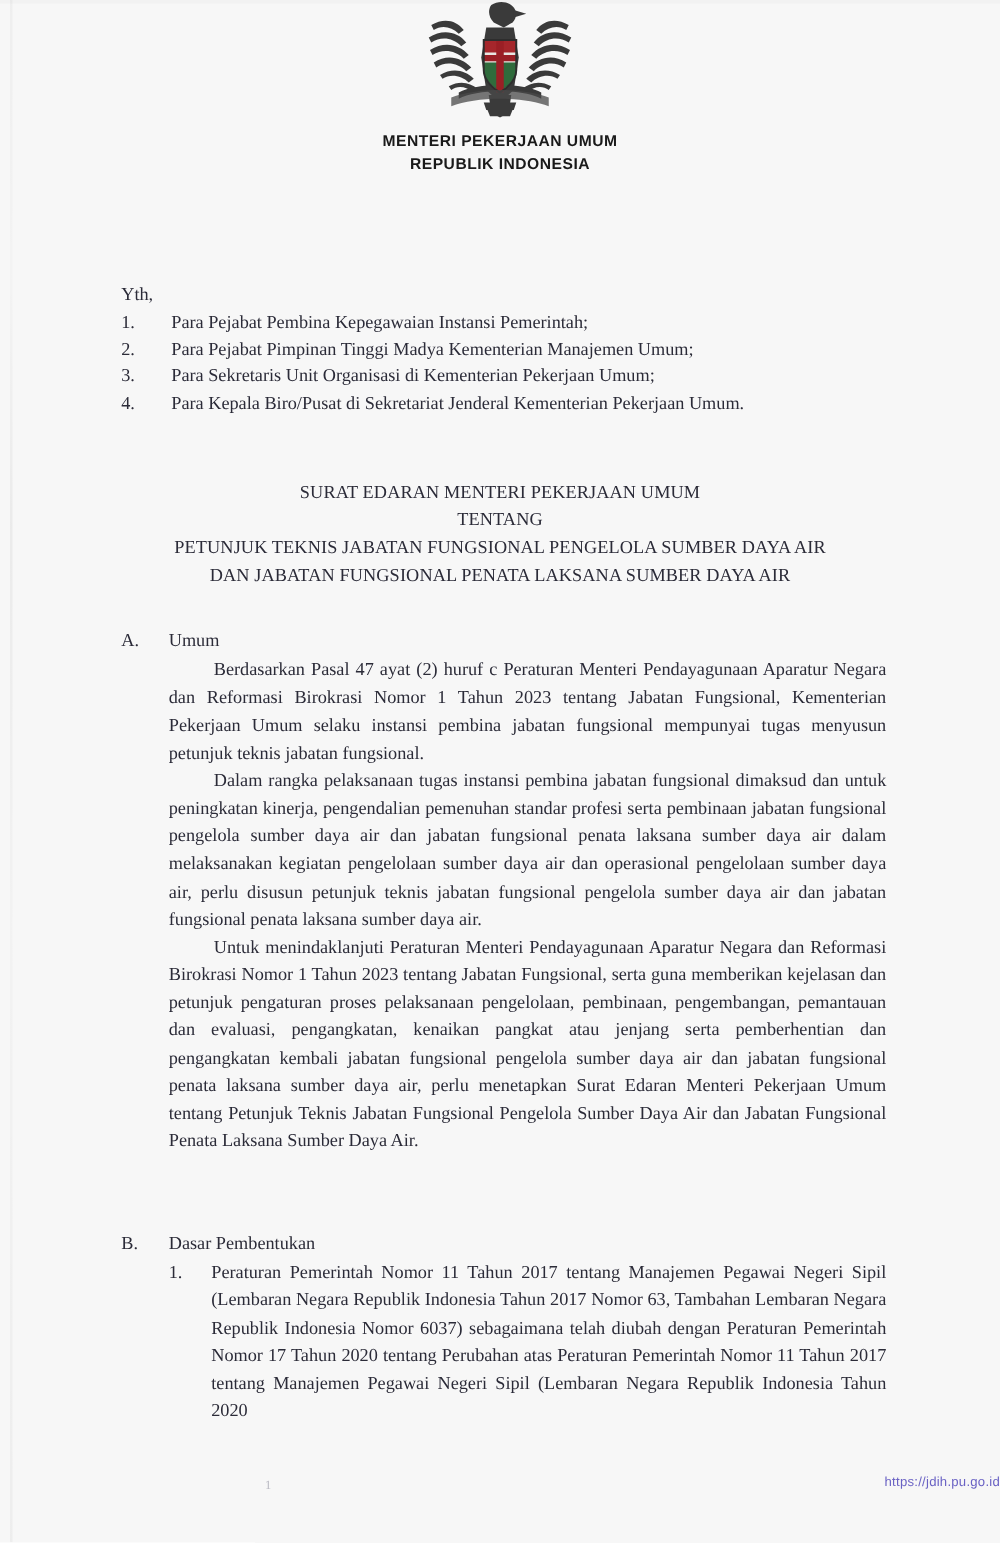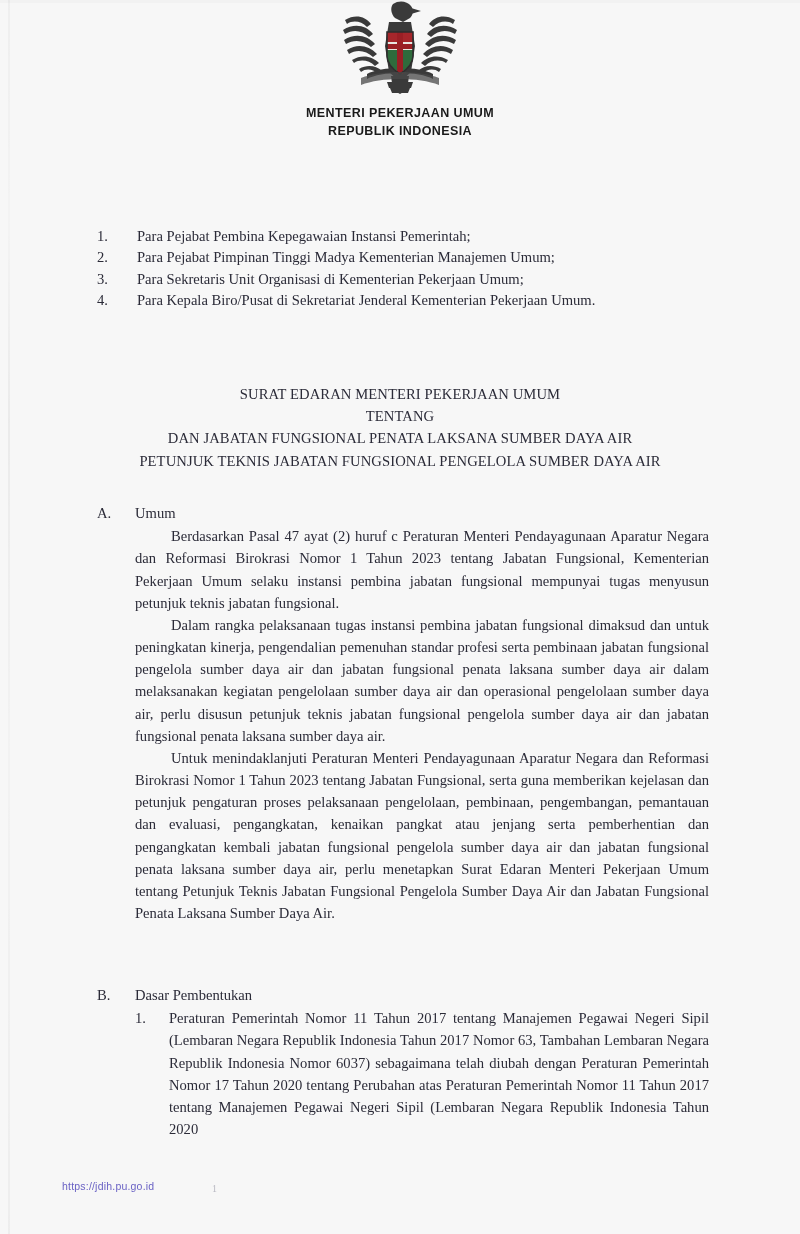--- a/index.html
+++ b/index.html
@@ -164,21 +164,21 @@
     left: 212px;
     top: 3px;
     font-size: 10px;
     color: #b9b9c2;
   }
   .footer-url {
     position: absolute;
     left: 0;
     top: 0;
     width: 800px;
-    text-align: left;
+    text-align: right;
     padding-left: 62px;
     box-sizing: border-box;
     font-family: "Liberation Sans", sans-serif;
     font-size: 10.5px;
     color: #6a62c4;
     letter-spacing: 0.2px;
   }
 </style>
 </head>
 <body>
@@ -232,20 +232,21 @@
           <path d="M20 78 C40 70 78 70 98 78 L98 85 C78 77 40 77 20 85 Z" opacity="0.75"></path>
         </g>
       </svg>
       <div class="ministry-lines">
         <div>MENTERI PEKERJAAN UMUM</div>
         <div>REPUBLIK INDONESIA</div>
       </div>
     </div>
 
     <div class="addressee">
+      <div class="yth">Yth,</div>
 
       <div class="addr-row">
         <span class="addr-num">1.</span>
         <span class="addr-text">Para Pejabat Pembina Kepegawaian Instansi Pemerintah;</span>
       </div>
       <div class="addr-row">
         <span class="addr-num">2.</span>
         <span class="addr-text">Para Pejabat Pimpinan Tinggi Madya Kementerian Manajemen Umum;</span>
       </div>
       <div class="addr-row">
@@ -254,22 +255,22 @@
       </div>
       <div class="addr-row">
         <span class="addr-num">4.</span>
         <span class="addr-text justify-all">Para Kepala Biro/Pusat di Sekretariat Jenderal Kementerian Pekerjaan Umum.</span>
       </div>
     </div>
 
     <div class="doc-title">
       <div>SURAT EDARAN MENTERI PEKERJAAN UMUM</div>
       <div>TENTANG</div>
+      <div>PETUNJUK TEKNIS JABATAN FUNGSIONAL PENGELOLA SUMBER DAYA AIR</div>
       <div>DAN JABATAN FUNGSIONAL PENATA LAKSANA SUMBER DAYA AIR</div>
-      <div>PETUNJUK TEKNIS JABATAN FUNGSIONAL PENGELOLA SUMBER DAYA AIR</div>
     </div>
 
     <div class="section" id="section-umum">
       <div class="sec-head">
         <span class="sec-letter">A.</span>
         <span class="sec-title">Umum</span>
       </div>
       <div class="sec-body">
         <p class="para">Berdasarkan Pasal 47 ayat (2) huruf c Peraturan Menteri Pendayagunaan Aparatur Negara dan Reformasi Birokrasi Nomor 1 Tahun 2023 tentang Jabatan Fungsional, Kementerian Pekerjaan Umum selaku instansi pembina jabatan fungsional mempunyai tugas menyusun petunjuk teknis jabatan fungsional.</p>
         <p class="para">Dalam rangka pelaksanaan tugas instansi pembina jabatan fungsional dimaksud dan untuk peningkatan kinerja, pengendalian pemenuhan standar profesi serta pembinaan jabatan fungsional pengelola sumber daya air dan jabatan fungsional penata laksana sumber daya air dalam melaksanakan kegiatan pengelolaan sumber daya air dan operasional pengelolaan sumber daya air, perlu disusun petunjuk teknis jabatan fungsional pengelola sumber daya air dan jabatan fungsional penata laksana sumber daya air.</p>

